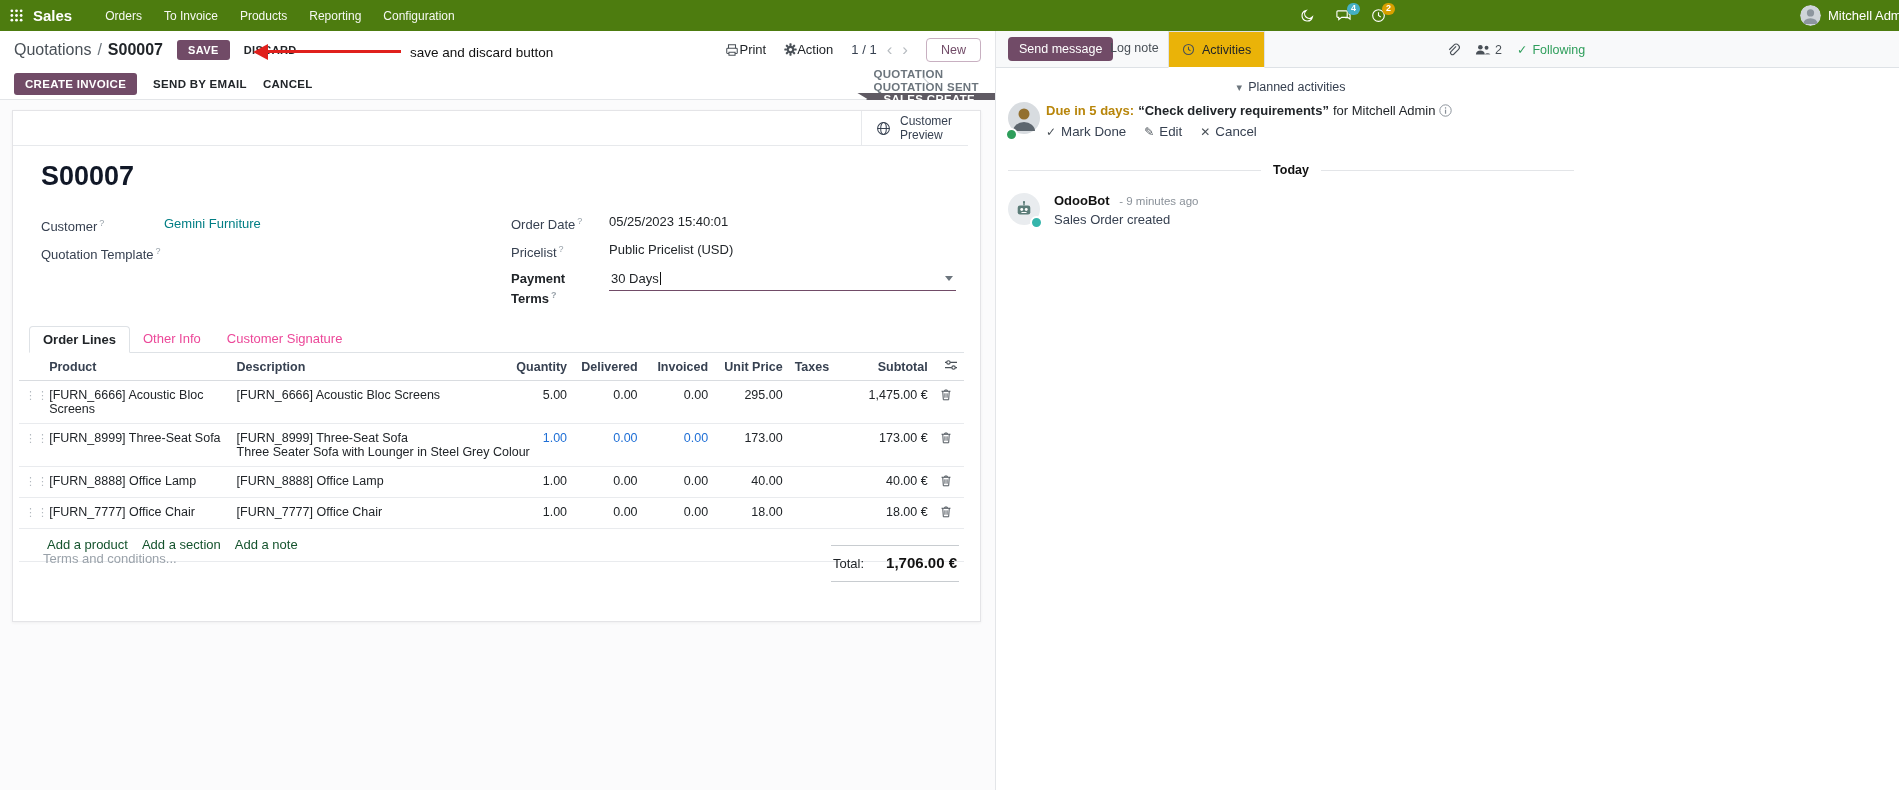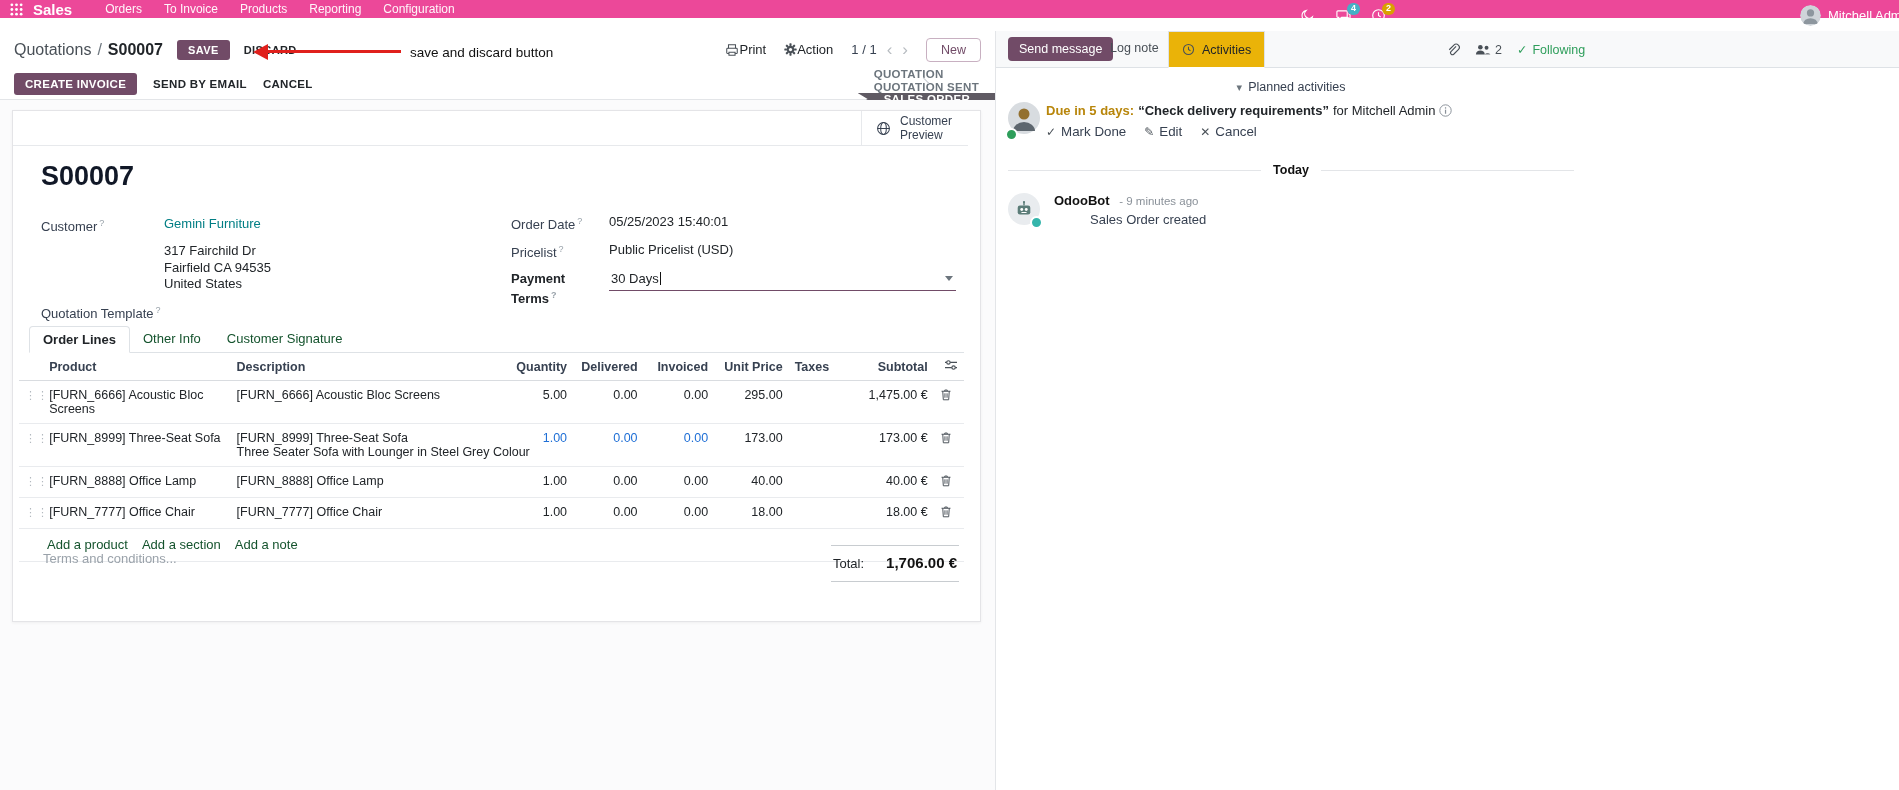--- a/index.html
+++ b/index.html
@@ -6,21 +6,21 @@
   html,body { width:1899px; height:790px; overflow:hidden; }
   body {
     font-family: "Liberation Sans", "DejaVu Sans", sans-serif;
     font-size: 13px; color:#212529; background:#fff; position:relative;
   }
   button { border:none; background:none; font-family:inherit; cursor:pointer; }
   a { text-decoration:none; cursor:pointer; }
   svg { display:block; }
 
   
-  .navbar { position:absolute; top:0; left:0; width:100%; height:18px; background:#ec4899;
+  .navbar { position:absolute; top:0; left:0; width:100%; height:31px; background:#4d7c0f;
             display:flex; align-items:center; color:#fff; z-index:40; }
   .apps-btn { padding:0 10px; height:100%; display:flex; align-items:center; }
   .brand { font-size:15px; font-weight:700; margin-right:22px; color:#fff; }
   .nav-menu { height:100%; display:flex; align-items:center; padding:16px 11px;
               font-size:12px; color:rgba(255,255,255,.95); cursor:pointer; }
   .systray { position:absolute; left:1300px; top:0; height:31px; display:flex; align-items:center; gap:20px; }
   .tray-icon { position:relative; display:flex; align-items:center; cursor:pointer; }
   .tray-badge { position:absolute; top:-5px; right:-9px; font-size:9px; font-weight:700; color:#fff;
                 padding:1px 4px; border-radius:7px; line-height:1.1; }
   .tray-badge.msg { background:#45b0c5; }
@@ -80,21 +80,21 @@
   .addr { margin-left:123px; line-height:16.5px; color:#212529; margin-bottom:9px; }
   .fval { color:#212529; }
   .frow.mt { margin-top:1px; }
   .pt-input { flex:1; border-bottom:1px solid #714B67; padding:0 16px 3px 2px; position:relative; cursor:text; }
   .text-cursor { display:inline-block; width:1px; height:13px; background:#111; vertical-align:-2px; margin-left:1px; }
   .dd-caret { position:absolute; right:3px; top:6px; width:0; height:0;
               border-left:4px solid transparent; border-right:4px solid transparent; border-top:5px solid #6c757d; }
 
   .tabs-bar { position:absolute; top:215px; left:16px; right:16px; height:27px;
               border-bottom:1px solid #dee2e6; display:flex; align-items:stretch; }
-  .tab { padding:5px 13px 0; font-size:13px; color:#14532d; cursor:pointer; }
+  .tab { padding:5px 13px 0; font-size:13px; color:#ec4899; cursor:pointer; }
   .tab.active { background:#fff; border:1px solid #dee2e6; border-bottom:1px solid #fff;
                 border-radius:4px 4px 0 0; color:#212529; font-weight:700; margin-bottom:-1px; }
 
   .lines-wrap { position:absolute; top:242px; left:6px; right:16px; }
   table.lines { width:100%; border-collapse:collapse; table-layout:fixed; font-size:12.5px; color:#212529; }
   .lines th { font-size:12.5px; font-weight:700; color:#374151; text-align:left; padding:6px 6px;
               border-bottom:1px solid #d9dce0; white-space:nowrap; }
   .lines td { padding:7px 6px; border-bottom:1px solid #e9ebee; vertical-align:top; }
   .lines th.num, .lines td.num { text-align:right; }
   .c-handle { width:24px; } .c-product { width:186px; } .c-desc { width:272px; }
@@ -154,21 +154,21 @@
   .act-for { color:#212529; }
   .act-line2 { margin-top:5px; display:flex; gap:18px; font-size:12.5px; color:#374151; }
   .act-btn { display:flex; gap:5px; align-items:center; color:#374151; }
   .act-btn .glyph { font-size:12px; color:#495057; }
   .today-divider { display:flex; align-items:center; gap:12px; margin:24px 12px 0; font-size:12.5px;
                    font-weight:700; color:#111; }
   .today-divider .line { flex:1; height:1px; background:#e3e5e8; }
   .message-item { display:flex; gap:14px; padding:16px 12px 0; }
   .msg-author { font-size:13px; font-weight:700; color:#111; }
   .msg-time { font-size:11.5px; color:#8a9199; margin-left:6px; }
-  .msg-body { margin-top:4px; font-size:13px; color:#374151;margin-left:36px; }
+  .msg-body { margin-top:4px; font-size:13px; color:#374151; }
   .odoobot-avatar { width:32px; height:32px; border-radius:50%; background:#e9ecef; display:flex;
                     align-items:center; justify-content:center; }
 </style>
 </head>
 <body>
 
 <div class="navbar">
   <button class="apps-btn">
     <span>
       <svg width="13" height="13" viewBox="0 0 14 14" fill="#fff">
@@ -276,21 +276,21 @@
   <div class="status-row">
     <div class="sb-left">
       <button class="btn-primary-sm">CREATE INVOICE</button>
       <button class="btn-flat">SEND BY EMAIL</button>
       <button class="btn-flat">CANCEL</button>
     </div>
     <div class="stage-widget">
       <div class="stage">QUOTATION</div>
       <span class="stage-sep"></span>
       <div class="stage">QUOTATION SENT</div>
-      <div class="stage active">SALES ORDER</div>
+      <div class="stage active">SALES CREATE</div>
     </div>
   </div>
 
   <div class="content">
     <div class="sheet">
 
       <div class="sheet-strip">
         <div class="customer-preview">
           <span>
             <svg width="15" height="15" viewBox="0 0 16 16" fill="none" stroke="#374151" stroke-width="1.1">
@@ -304,25 +304,20 @@
       </div>
 
       <div class="sheet-title">S00007</div>
 
       <div class="fields-left">
         <div class="frow">
           <span class="flabel">
             <span>Customer</span><sup>?</sup>
           </span>
           <a class="flink">Gemini Furniture</a>
-        </div>
-        <div class="addr">
-          <div>317 Fairchild Dr</div>
-          <div>Fairfield CA 94535</div>
-          <div>United States</div>
         </div>
         <div class="frow">
           <span class="flabel">
             <span>Quotation Template</span><sup>?</sup>
           </span>
           <span class="fval"></span>
         </div>
       </div>
 
       <div class="fields-right">

